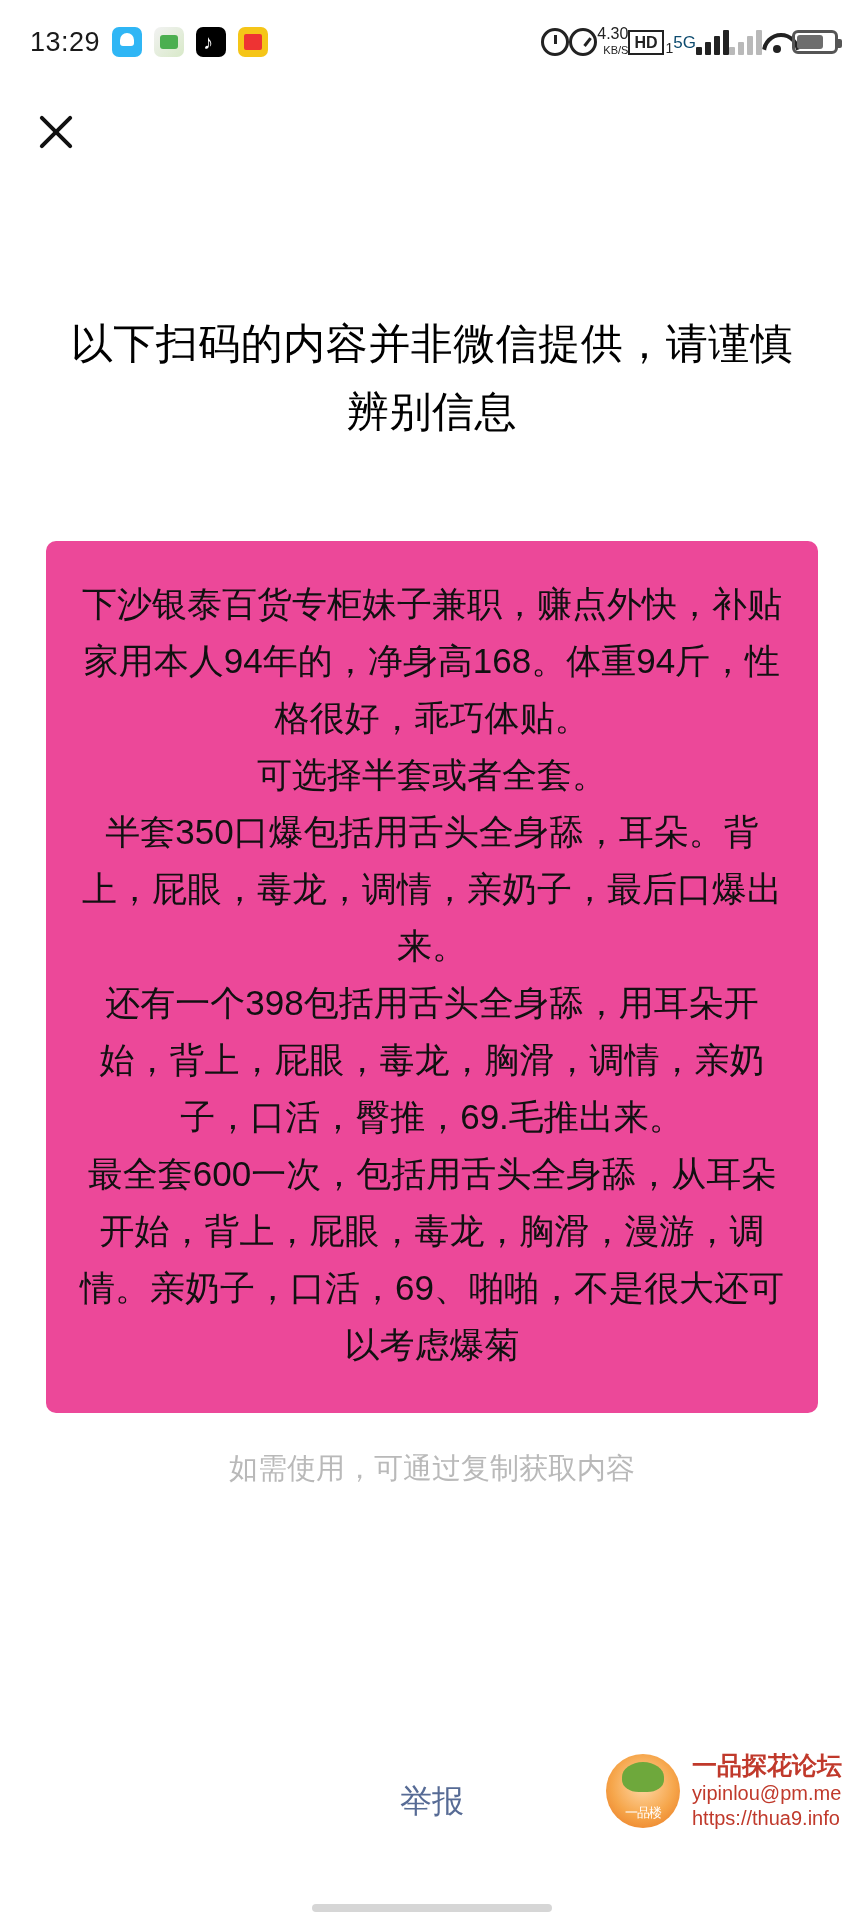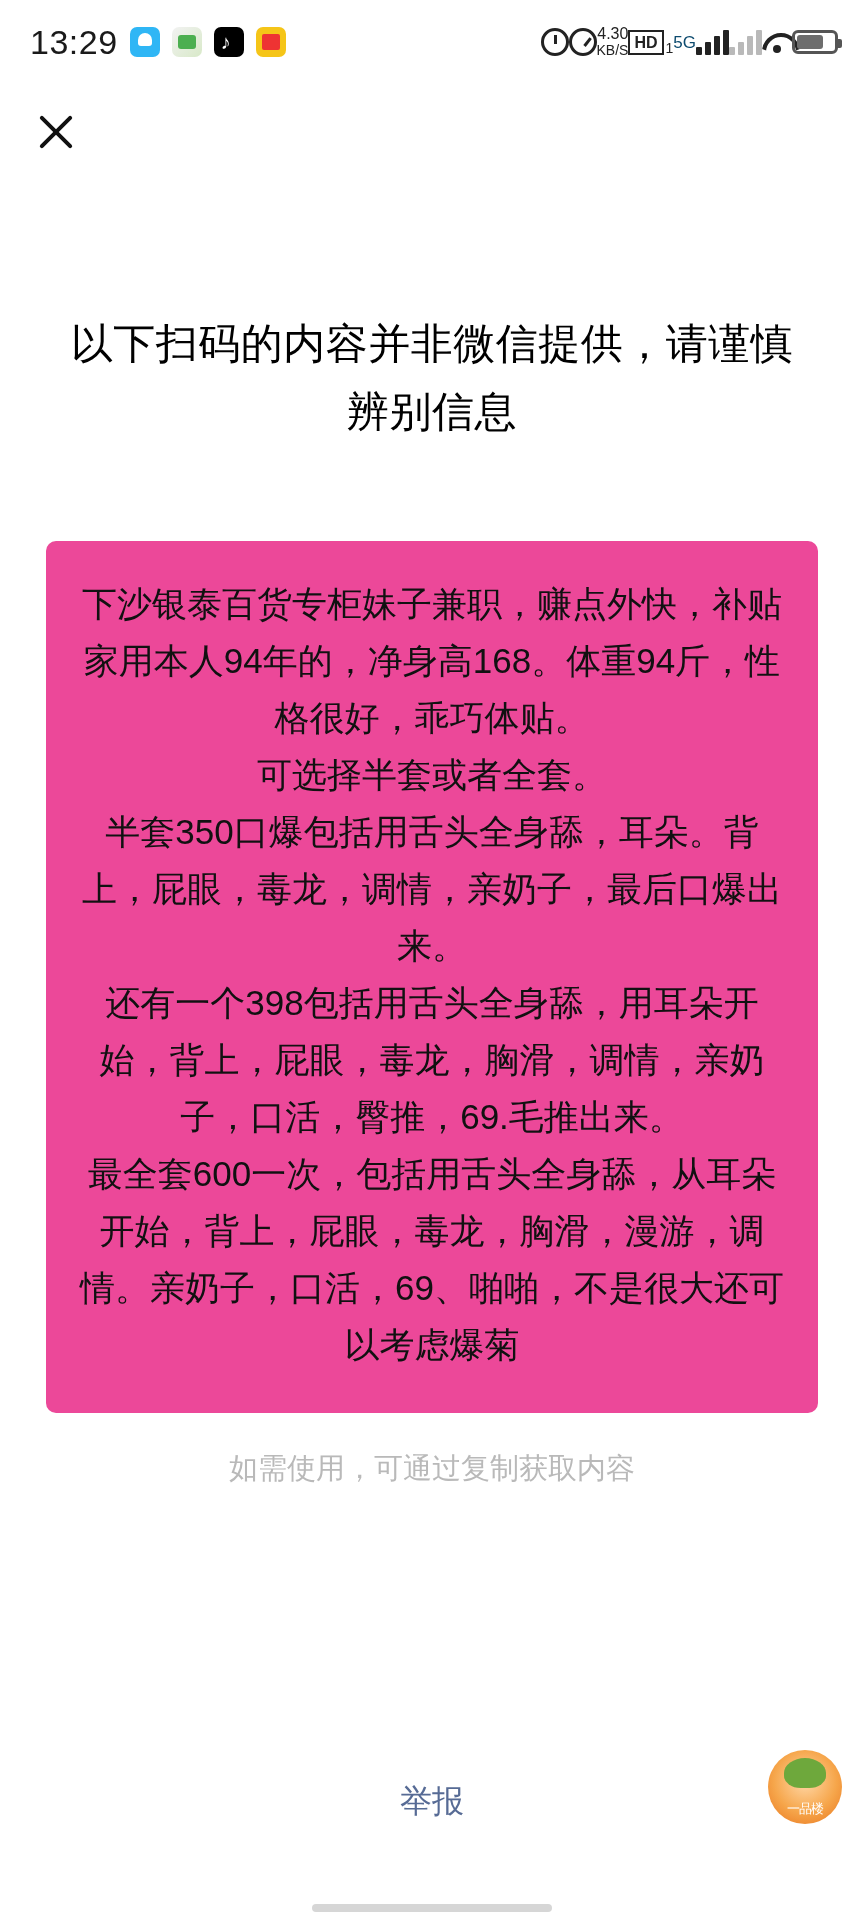--- a/index.html
+++ b/index.html
@@ -27,21 +27,21 @@
     justify-content: space-between;
     padding: 0 26px 0 30px;
     flex: 0 0 auto;
   }
   .status-left {
     display: flex;
     align-items: center;
     gap: 12px;
   }
   .clock {
-    font-size: 34px;
+    font-size: 27px;
     color: #1a1a1a;
     font-weight: 400;
     letter-spacing: 0.5px;
   }
   .sb-icon {
     width: 30px;
     height: 30px;
     border-radius: 7px;
     display: inline-block;
     position: relative;
@@ -116,21 +116,21 @@
     background: #222;
     transform: rotate(38deg);
     transform-origin: bottom center;
   }
   .net-speed {
     font-size: 16px;
     line-height: 16px;
     color: #222;
     text-align: right;
   }
-  .net-speed small { font-size: 14px; display: block; }
+  .net-speed small { font-size: 11px; display: block; }
   .hd-badge {
     display: flex;
     align-items: flex-end;
     gap: 2px;
   }
   .hd-badge .hd {
     border: 2.5px solid #222;
     border-radius: 0;
     font-size: 16px;
     font-weight: 700;
@@ -386,17 +386,22 @@
       <p>最全套600一次，包括用舌头全身舔，从耳朵开始，背上，屁眼，毒龙，胸滑，漫游，调情。亲奶子，口活，69、啪啪，不是很大还可以考虑爆菊</p>
     </div>
 
     <div class="hint">如需使用，可通过复制获取内容</div>
   </div>
 
   <div class="footer">
     <div class="report-link">举报</div>
     <div class="watermark">
       <div class="wm-logo"></div>
+      <div class="wm-text">
+        <div class="wm-title">一品探花论坛</div>
+        <div class="wm-mail">yipinlou@pm.me</div>
+        <div class="wm-url">https://thua9.info</div>
+      </div>
     </div>
     <div class="home-indicator"></div>
   </div>
 
 </div>
 
 </body></html>

